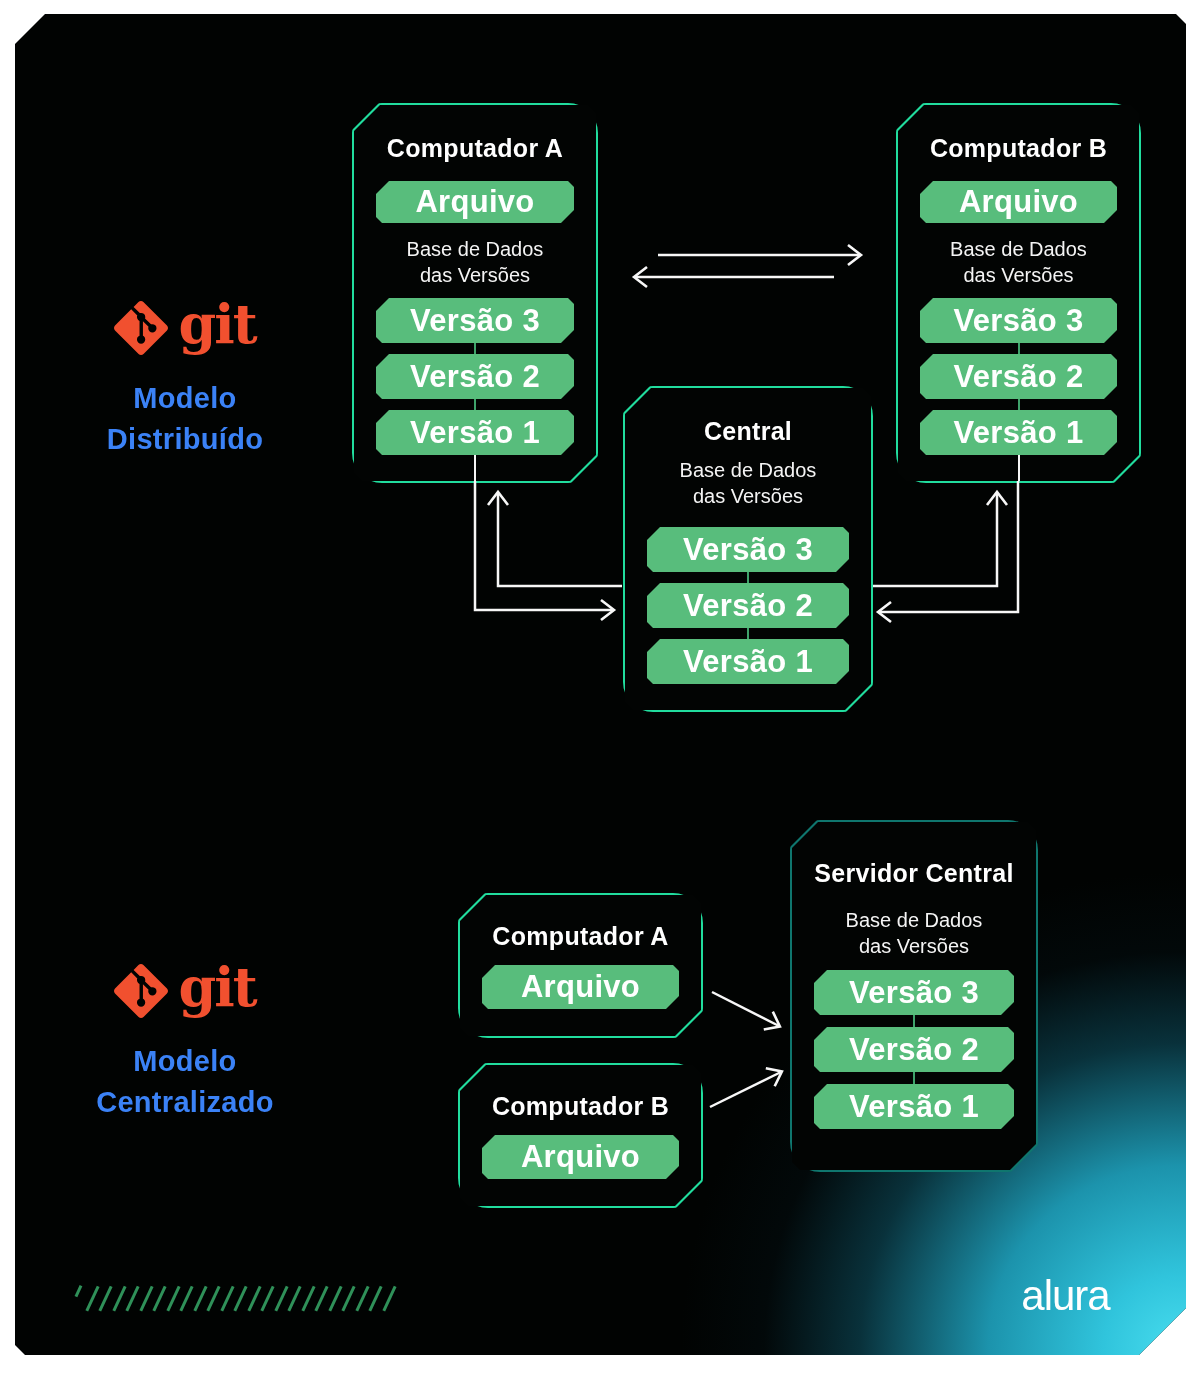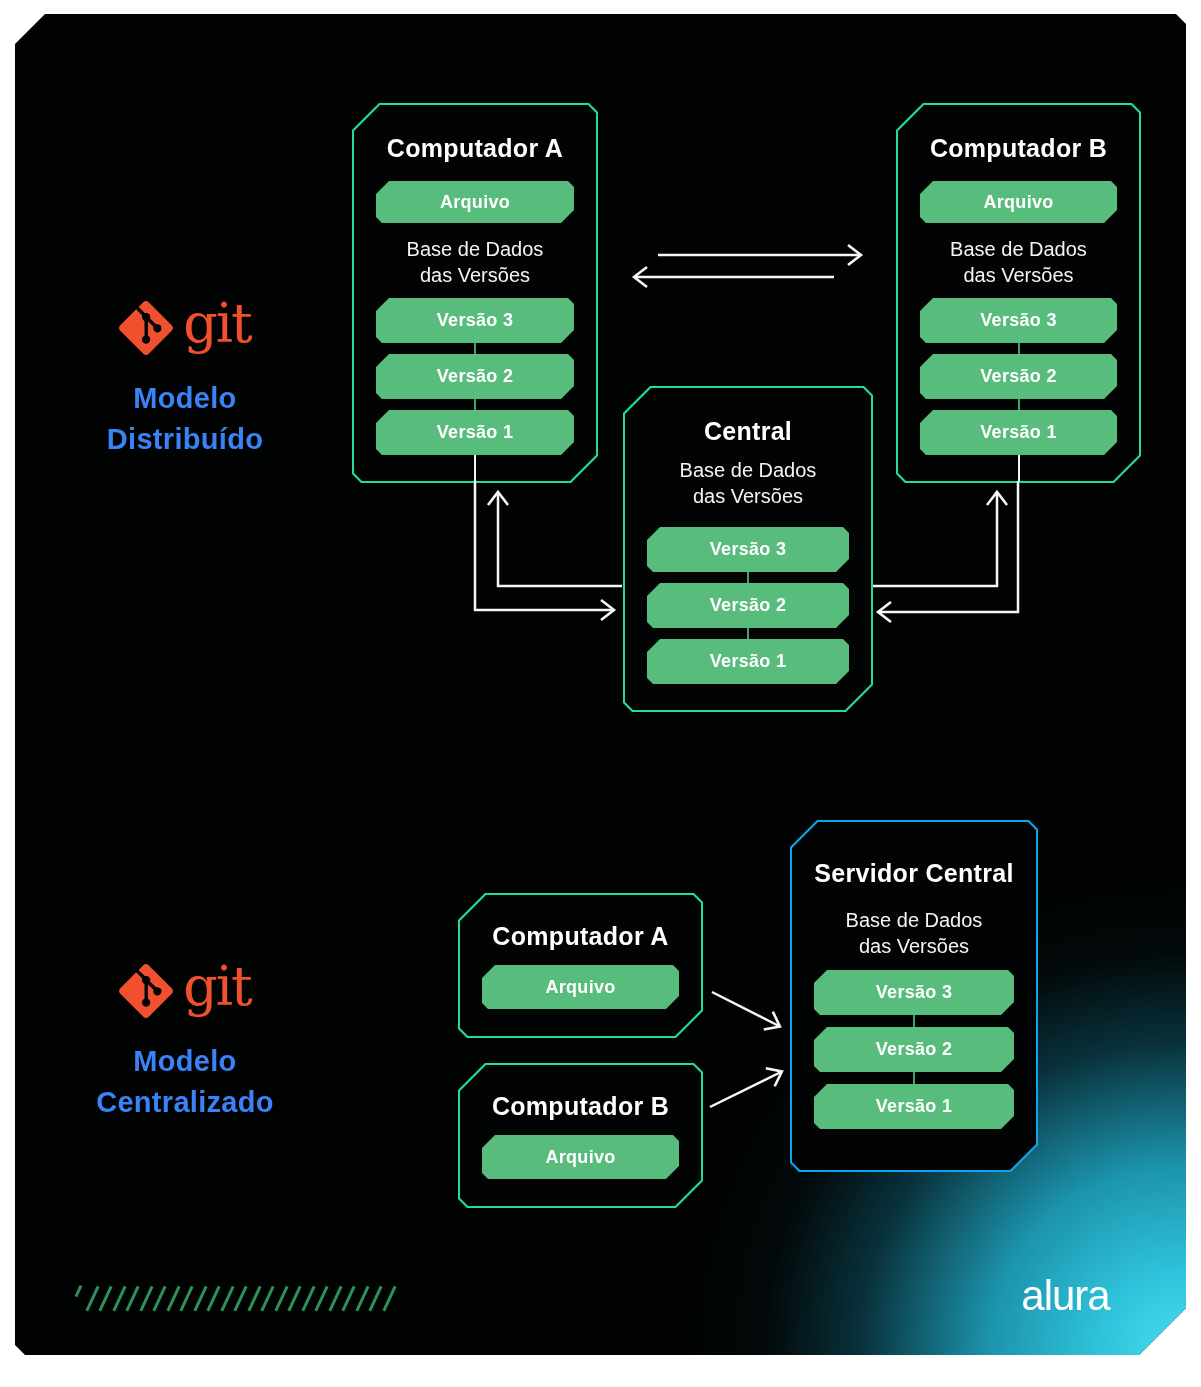--- a/index.html
+++ b/index.html
@@ -17,45 +17,46 @@
     background: radial-gradient(640px 610px at 99.5% 99.5%,
       #47dcee 0%, #30c4dc 12%, #1c93ac 30%,
       rgba(14,80,97,0.60) 50%, rgba(5,25,32,0.25) 65%, rgba(0,0,0,0) 78%);
   }
 
   
   .node {
     position:absolute;
     clip-path: polygon(27px 0, calc(100% - 9px) 0, 100% 9px, 100% calc(100% - 27px),
                        calc(100% - 27px) 100%, 9px 100%, 0 calc(100% - 9px), 0 27px);
+    border-radius: 30px;
   }
   .node-inner {
     position:absolute; inset:2px; background:#020403;
     clip-path: polygon(26px 0, calc(100% - 8px) 0, 100% 8px, 100% calc(100% - 26px),
                        calc(100% - 26px) 100%, 8px 100%, 0 calc(100% - 8px), 0 26px);
     display:flex; flex-direction:column; align-items:center;
   }
   .node-title { color:#ffffff; font-size:25px; font-weight:700; line-height:30px; letter-spacing:.3px; }
   .pill {
     width:calc(100% - 44px); height:45px; flex:0 0 auto;
     display:flex; align-items:center; justify-content:center;
-    color:#ffffff; font-size:18px; font-weight:700; letter-spacing:.3px;
+    color:#ffffff; font-size:31px; font-weight:700; letter-spacing:.3px;
     clip-path: polygon(13px 0, calc(100% - 6px) 0, 100% 6px, 100% calc(100% - 13px),
                        calc(100% - 13px) 100%, 6px 100%, 0 calc(100% - 6px), 0 13px);
     text-align: right;
   }
   .pill.file { height:42px; }
   .db-label { color:#f4f4f4; font-size:20px; line-height:26px; text-align:center; font-weight:400; }
   .vconn { width:2px; height:11px; flex:0 0 auto; }
   .vconn.tail { flex:1 1 auto; background:#f6f6f6 !important; }
 
   
   .git-brand { position:absolute; width:260px; display:flex; flex-direction:column; align-items:center; }
   .git-logo-row { display:flex; align-items:center; gap:10px; height:56px; }
-  .git-wordmark { font-family:"DejaVu Serif", serif; font-weight:400; font-size:54px; letter-spacing:-2px; line-height:50px; transform:translateY(-4px); }
+  .git-wordmark { font-family:"DejaVu Serif", serif; font-weight:700; font-size:54px; letter-spacing:-2px; line-height:50px; transform:translateY(-4px); }
   .git-label { margin-top:22px; color:#3b82f6; font-size:29px; font-weight:700; line-height:41px; text-align:center; letter-spacing:.3px; }
 
   
   svg.wires { position:absolute; inset:0; width:1171px; height:1341px; pointer-events:none; }
 
   
   .hatch-row { position:absolute; left:62px; top:1271px; display:flex; align-items:flex-start; gap:11px; height:28px; }
   .hatch { width:2.5px; height:27px; transform:rotate(25deg); flex:0 0 auto; }
   .hatch.short { height:12px; }
   .alura-logo { position:absolute; left:983px; top:1258px; width:135px; text-align:center;
@@ -149,21 +150,21 @@
     </div>
   </div>
 
   <div class="node" style="left:443px; top:1049px; width:245px; height:145px; background:#21DD9E;">
     <div class="node-inner">
       <div class="node-title" style="margin-top:26px;">Computador B</div>
       <div class="pill file" style="margin-top:14px; height:44px; background:#58BD7C;">Arquivo</div>
     </div>
   </div>
 
-  <div class="node" style="left:775px; top:806px; width:248px; height:352px; background:#0ea5e9;">
+  <div class="node" style="left:775px; top:806px; width:248px; height:352px; background:#0f766e;">
     <div class="node-inner">
       <div class="node-title" style="margin-top:36px;">Servidor Central</div>
       <div class="db-label" style="margin-top:19px;">
         <div>Base de Dados</div>
         <div>das Versões</div>
       </div>
       <div class="pill" style="margin-top:11px; background:#58BD7C;">Versão 3</div>
       <div class="vconn" style="height:12px; background:#3FA36B;"></div>
       <div class="pill" style="background:#58BD7C;">Versão 2</div>
       <div class="vconn" style="height:12px; background:#3FA36B;"></div>

